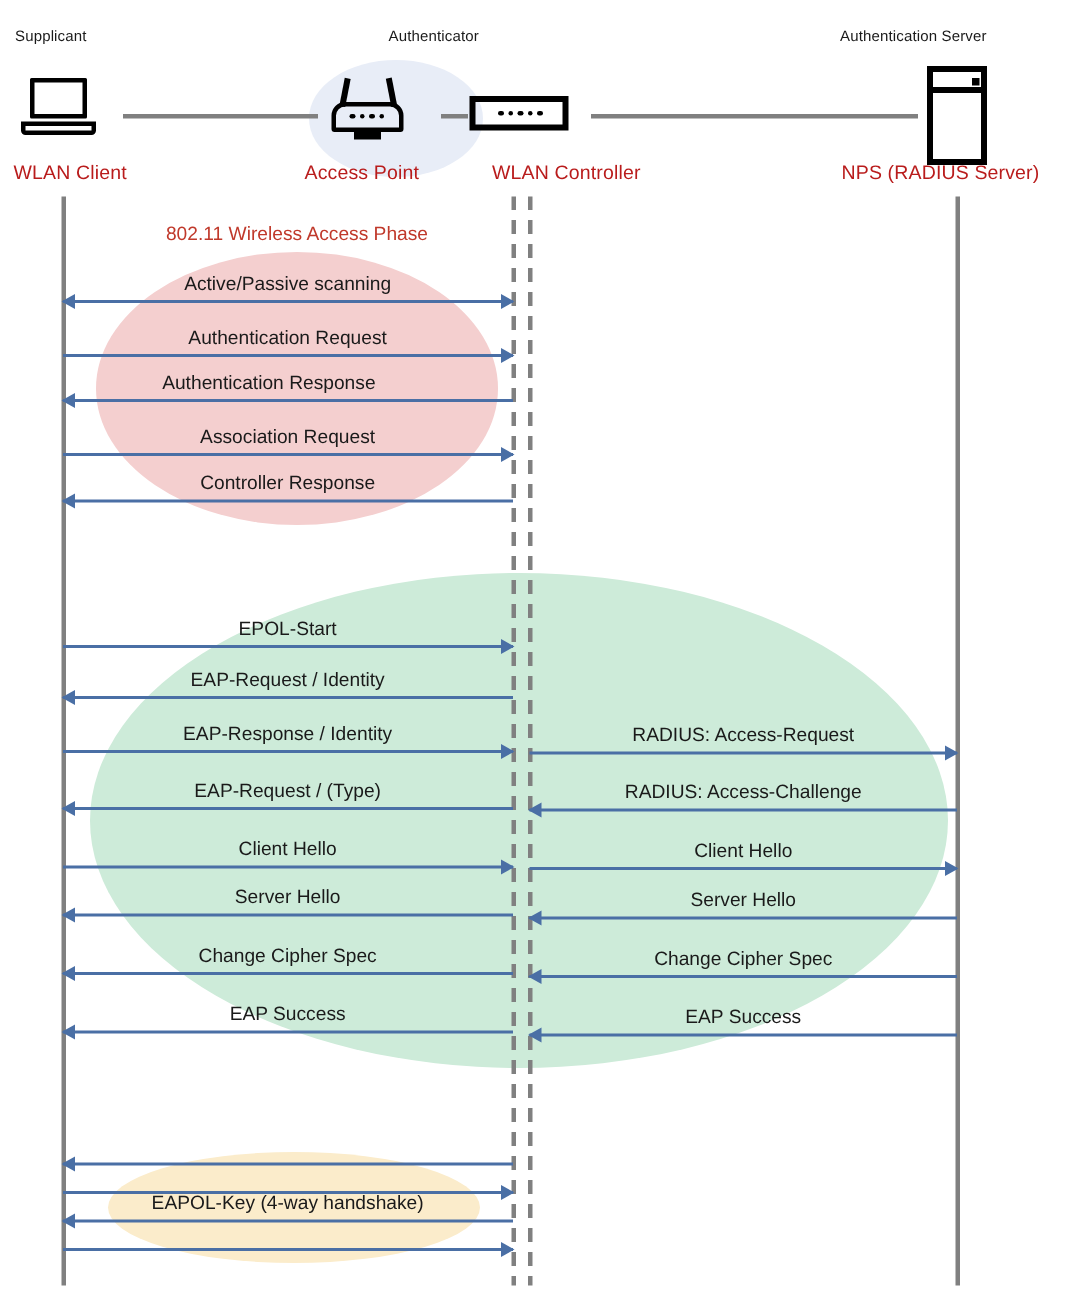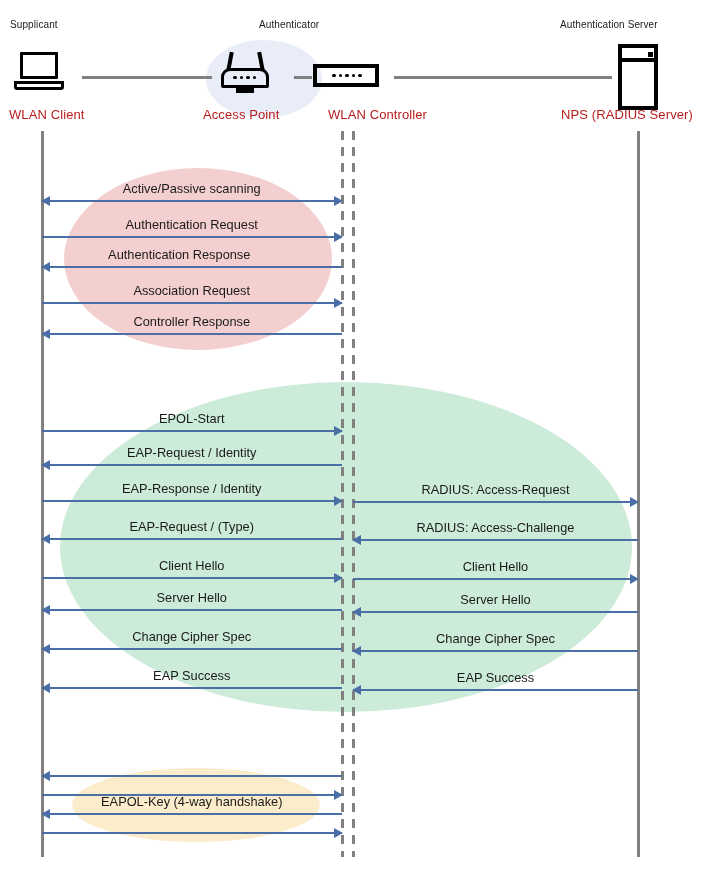--- a/index.html
+++ b/index.html
@@ -239,20 +239,21 @@
 
   <div class="phase-blob blob-pink" style="left:64px; top:168px; width:268px; height:182px;"></div>
   <div class="phase-blob blob-green" style="left:60px; top:382px; width:572px; height:330px;"></div>
   <div class="phase-blob blob-amber" style="left:72px; top:768px; width:248px; height:74px;"></div>
 
   <div class="lifeline" style="left:41px; top:131px; height:726px;"></div>
   <div class="lifeline-dashed" style="left:341px; top:131px; height:726px;"></div>
   <div class="lifeline-dashed" style="left:352px; top:131px; height:726px;"></div>
   <div class="lifeline" style="left:637px; top:131px; height:726px;"></div>
 
+  <div class="phase-label" style="left:73px; top:146px; width:250px; color:#c0392b;">802.11 Wireless Access Phase</div>
 
   <div id="messages-layer">
       <div class="msg-line" style="left: 41.5px; top: 200px; width: 300.5px;"></div>
       <div class="arrowhead right" style="left: 334px; top: 195.8px;"></div>
       <div class="arrowhead left" style="left: 40.5px; top: 195.8px;"></div>
       <div class="msg-label" style="left: 41.5px; width: 300.5px; top: 181px;">Active/Passive scanning</div>
       <div class="msg-line" style="left: 41.5px; top: 236px; width: 300.5px;"></div>
       <div class="arrowhead right" style="left: 334px; top: 231.8px;"></div>
       <div class="msg-label" style="left: 41.5px; width: 300.5px; top: 217px;">Authentication Request</div>
       <div class="msg-line" style="left: 41.5px; top: 266px; width: 300.5px;"></div>

